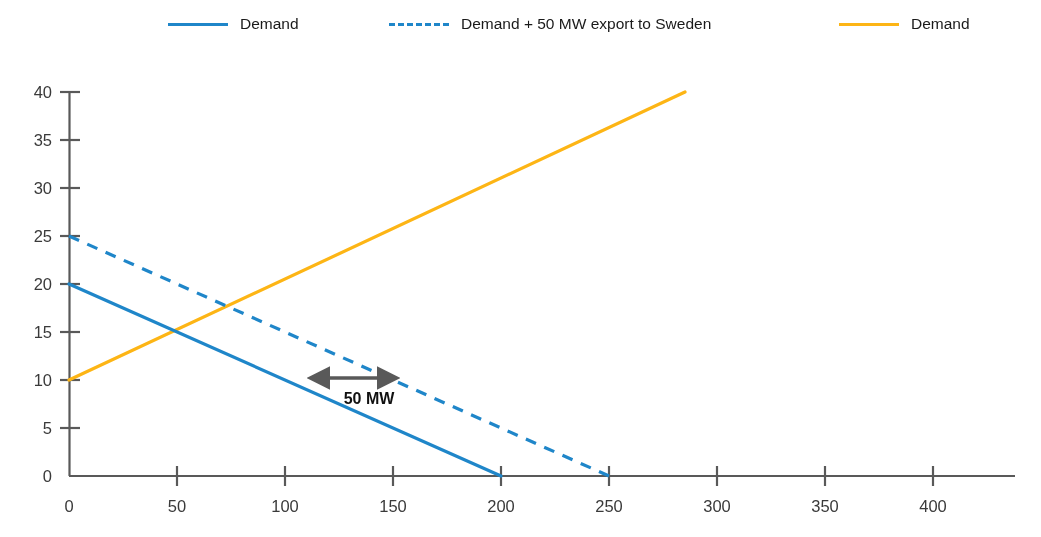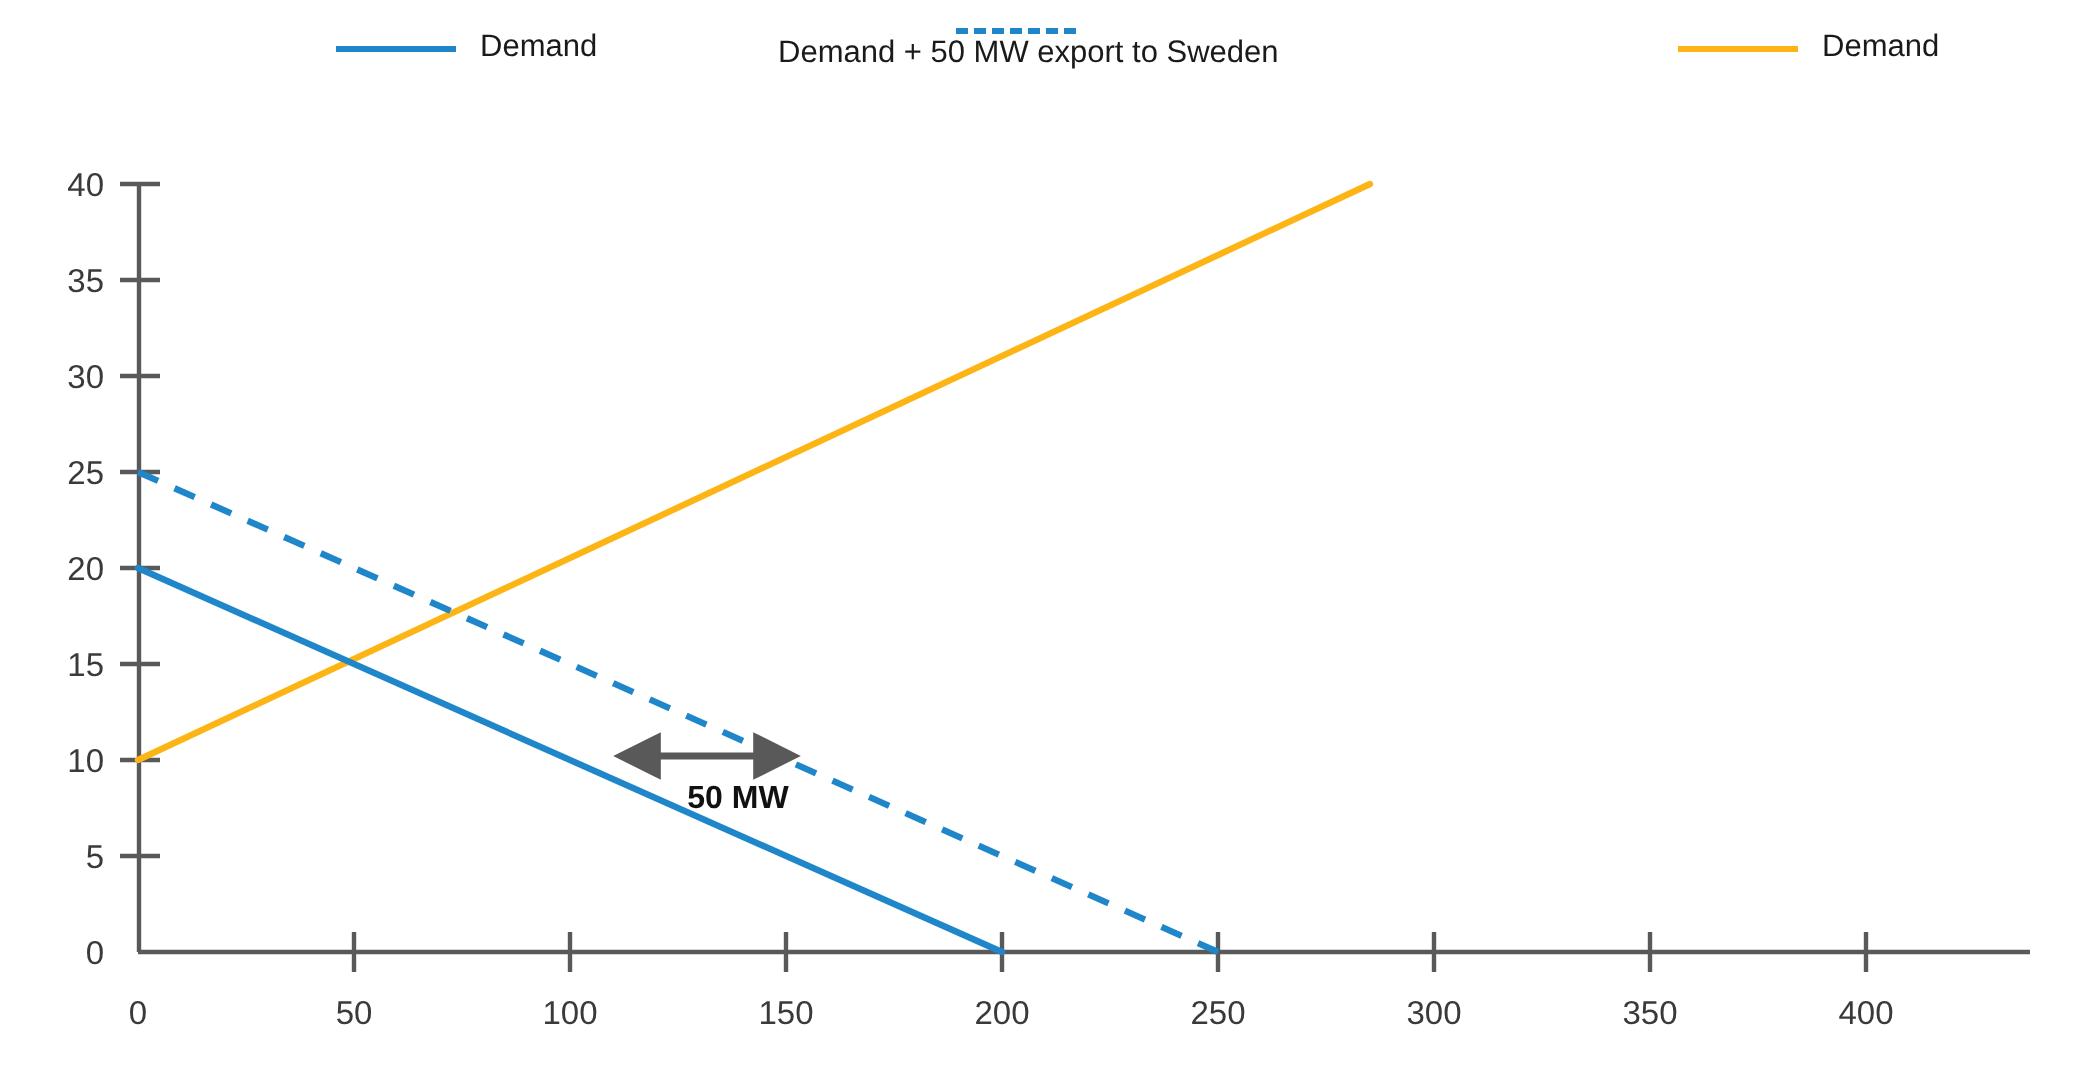--- a/index.html
+++ b/index.html
@@ -50,21 +50,21 @@
     border-top-width: 3px;
     border-top-style: dashed;
   }
   .legend-label {
     font-size: 15.5px;
     color: #1a1a1a;
     white-space: nowrap;
     line-height: 20px;
   }
   #legend-item-demand { left: 131px; }
-  #legend-item-demand-export { left: 352px; flex-direction: column; }
+  #legend-item-demand-export { left: 352px; }
   #legend-item-supply { left: 802px; }
 
   
   .plot {
     position: absolute;
     left: 0;
     top: 48px;
     width: 1041px;
     height: 489px;
   }

